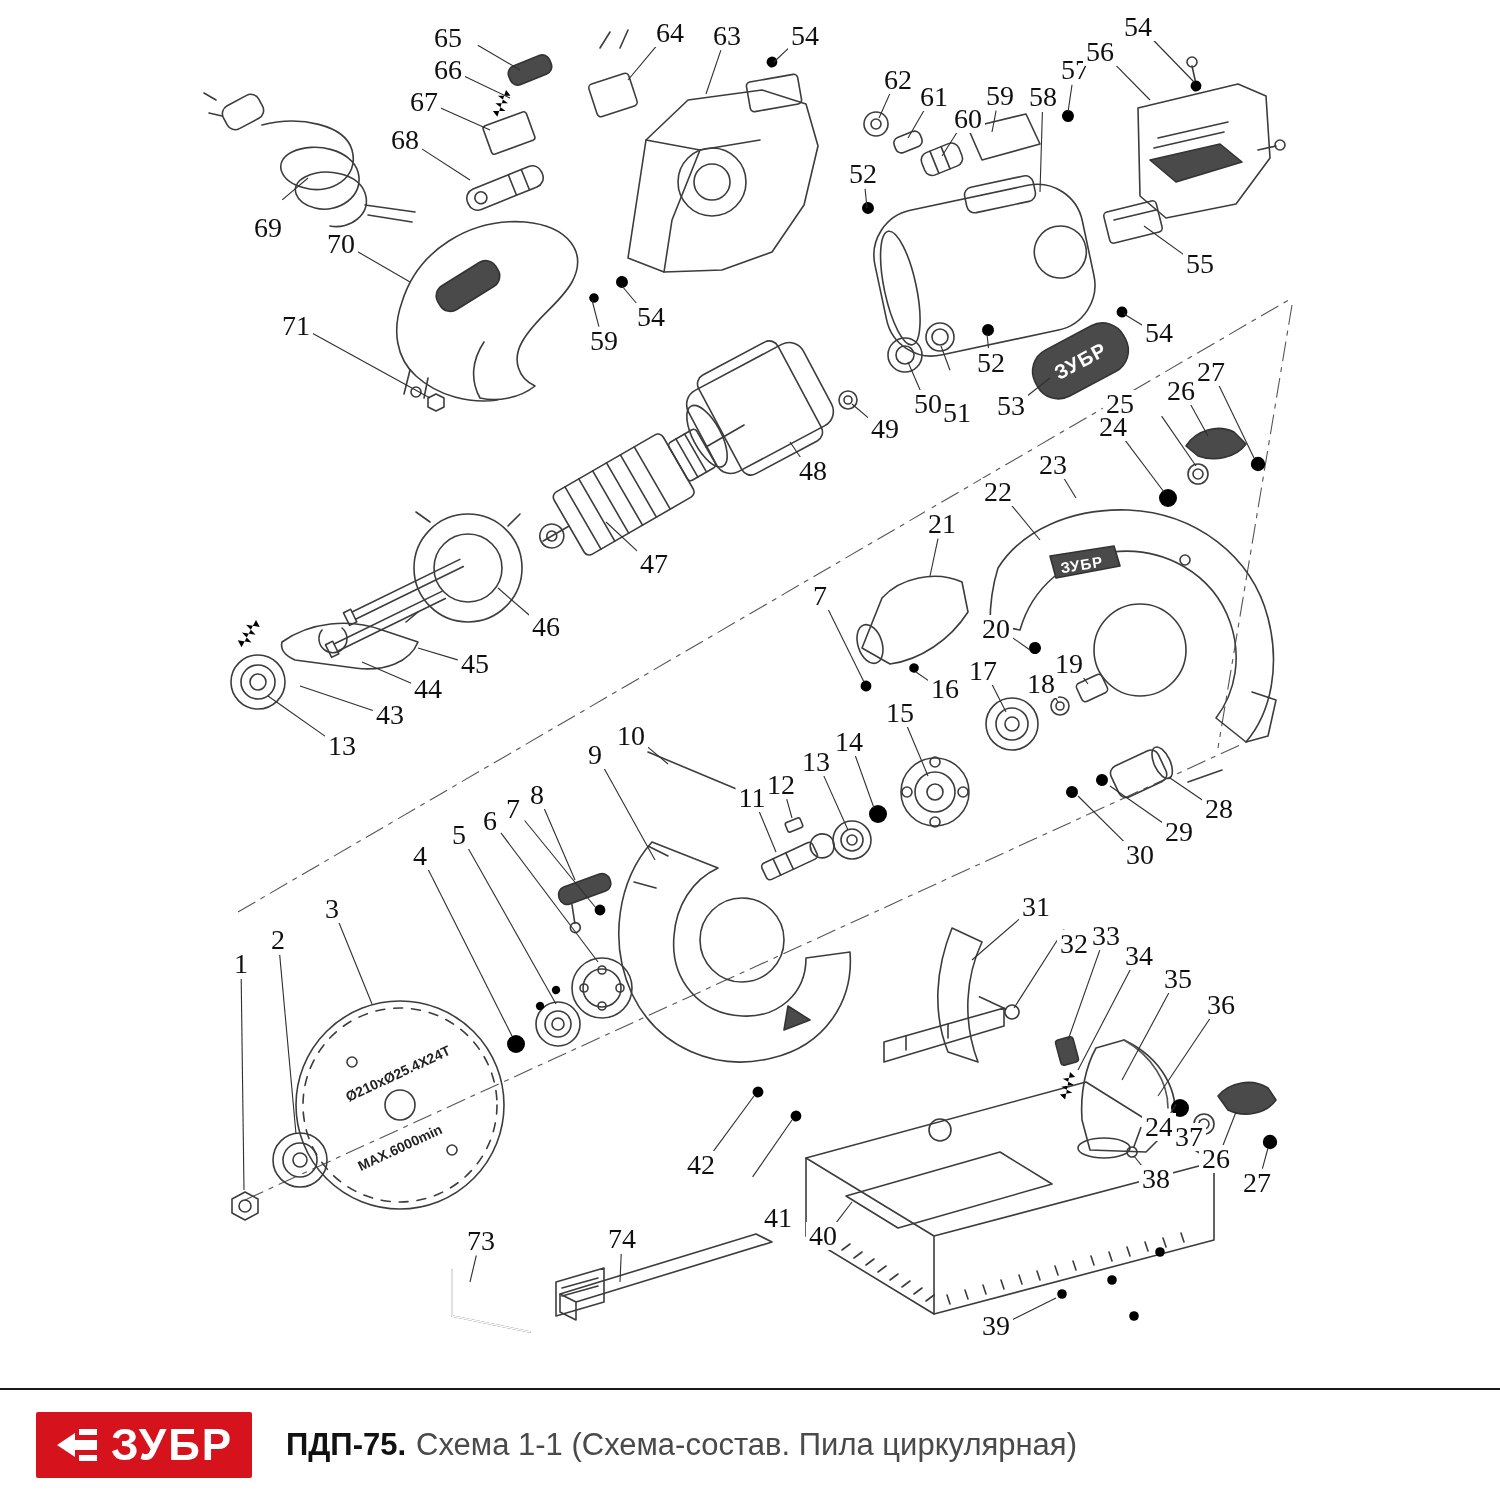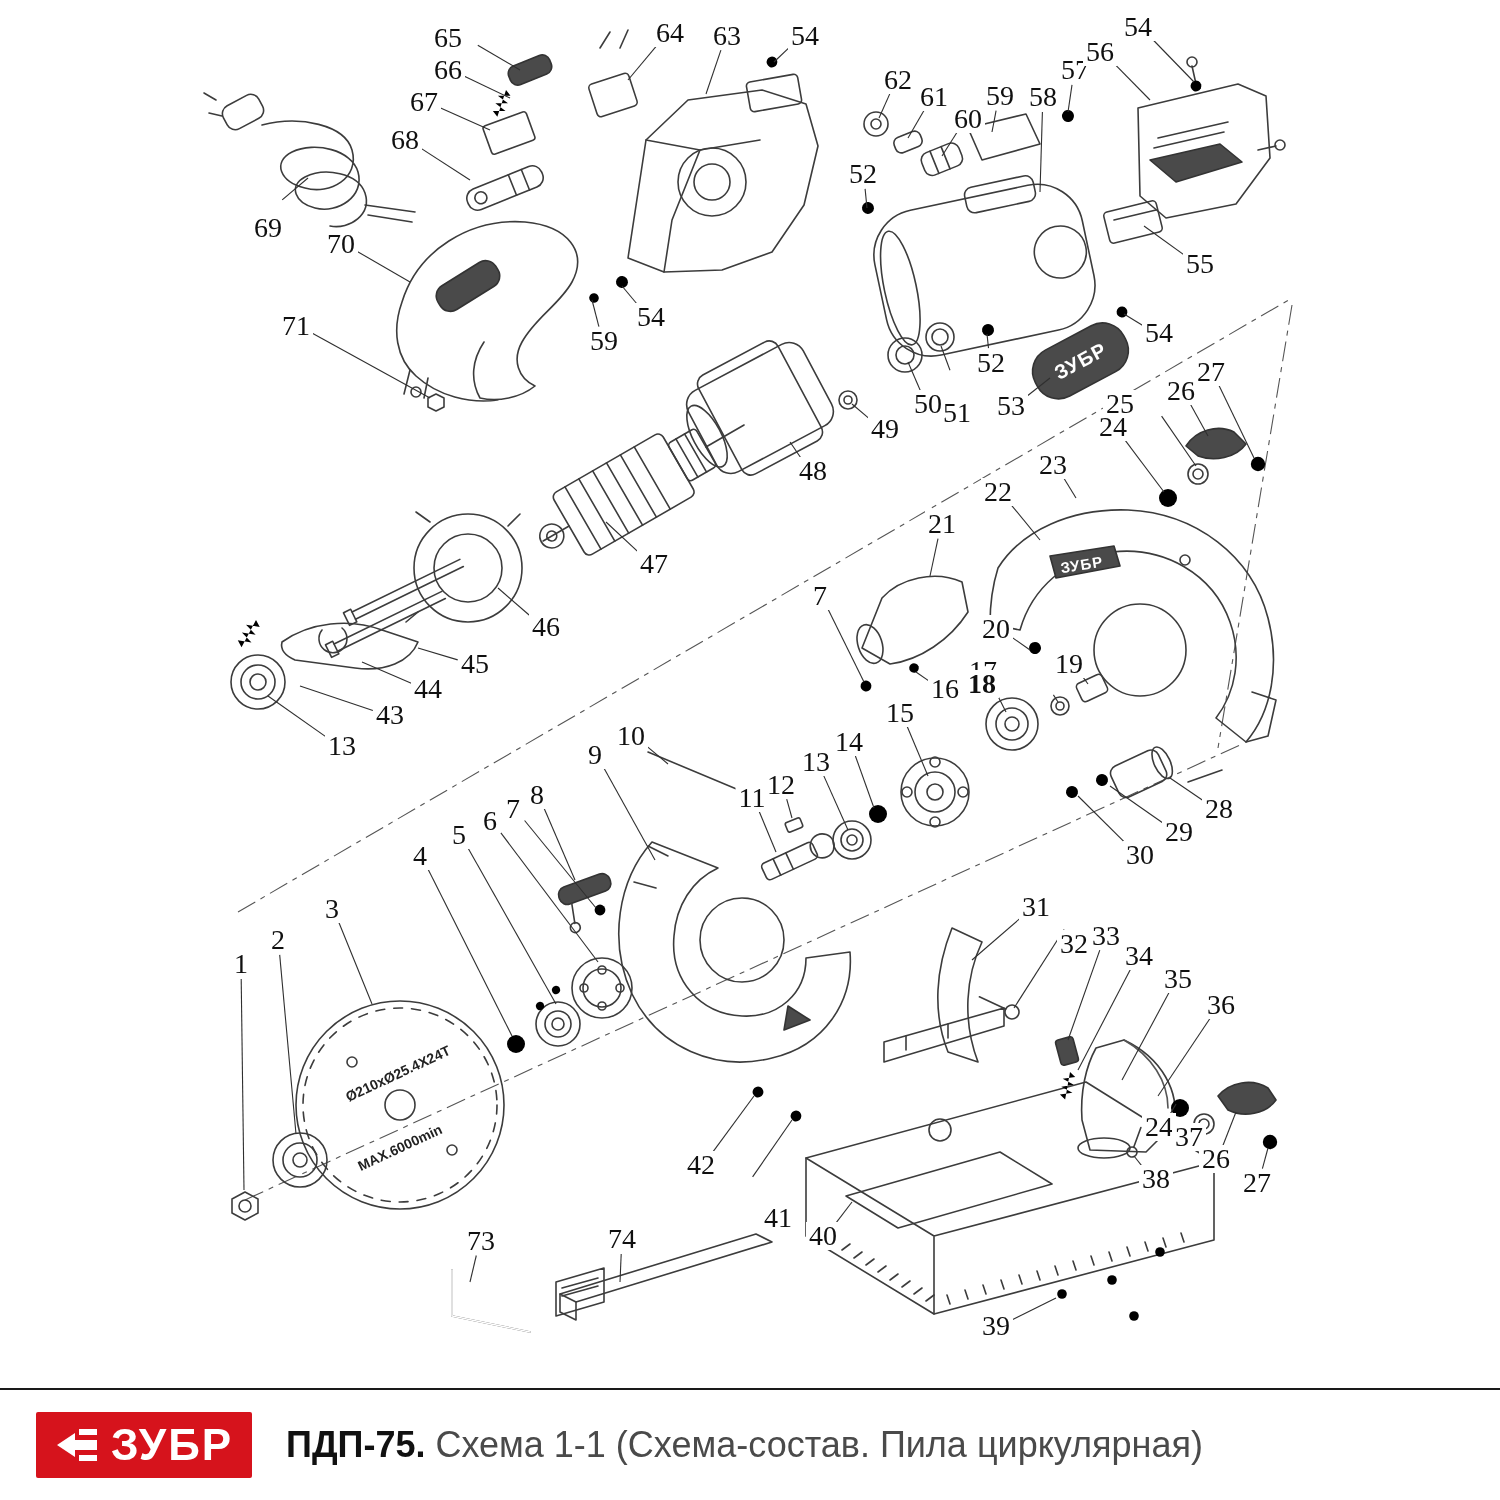--- a/index.html
+++ b/index.html
@@ -18,21 +18,21 @@
   .blade-text{fill:#222;stroke:none;font:700 14px "Liberation Sans",sans-serif}
   .callout{position:absolute;transform:translate(-50%,-50%);font-size:28px;line-height:1;
            font-family:"Liberation Serif",serif;color:#101010;background:#fff;padding:0 3px;
            white-space:nowrap;z-index:5}
   .footer{position:absolute;left:0;bottom:0;width:1500px;height:112px;background:#fff;
           border-top:2px solid #1a1a1a;display:flex;align-items:center;box-sizing:border-box}
   .logo{margin-left:36px;width:216px;height:66px;border-radius:2px;display:flex;align-items:center;
         justify-content:center;gap:12px;flex:0 0 auto}
   .logo-text{font-family:"Liberation Sans",sans-serif;font-weight:bold;font-size:44px;
              color:#fff;letter-spacing:2px;line-height:1}
-  .doc-title{margin-left:34px;font-family:"Liberation Sans",sans-serif;font-size:36px;color:#4a4a4a;
+  .doc-title{margin-left:34px;font-family:"Liberation Sans",sans-serif;font-size:31px;color:#4a4a4a;
              white-space:nowrap}
   .doc-title .model{color:#111;font-weight:bold;margin-right:10px}
 </style>
 </head>
 <body>
 
 <div class="page">
   <div class="diagram">
     <svg width="1500" height="1388" viewBox="0 0 1500 1388">
       <defs>
@@ -519,21 +519,21 @@
         <div class="callout" style="left: 654px; top: 564px;">47</div>
         <div class="callout" style="left: 546px; top: 627px;">46</div>
         <div class="callout" style="left: 475px; top: 664px;">45</div>
         <div class="callout" style="left: 428px; top: 689px;">44</div>
         <div class="callout" style="left: 390px; top: 715px;">43</div>
         <div class="callout" style="left: 342px; top: 746px;">13</div>
         <div class="callout" style="left: 820px; top: 596px;">7</div>
         <div class="callout" style="left: 996px; top: 629px;">20</div>
         <div class="callout" style="left: 945px; top: 689px;">16</div>
         <div class="callout" style="left: 983px; top: 671px;">17</div>
-        <div class="callout" style="left: 982px; top: 684px; font-weight: bold;">18</div>
+        <div class="callout" style="left: 1041px; top: 684px;">18</div>
         <div class="callout" style="left: 1069px; top: 664px;">19</div>
         <div class="callout" style="left: 900px; top: 713px;">15</div>
         <div class="callout" style="left: 849px; top: 742px;">14</div>
         <div class="callout" style="left: 816px; top: 762px;">13</div>
         <div class="callout" style="left: 631px; top: 736px;">10</div>
         <div class="callout" style="left: 595px; top: 755px;">9</div>
         <div class="callout" style="left: 781px; top: 785px;">12</div>
         <div class="callout" style="left: 752px; top: 798px;">11</div>
         <div class="callout" style="left: 1219px; top: 809px;">28</div>
         <div class="callout" style="left: 1179px; top: 832px;">29</div>

